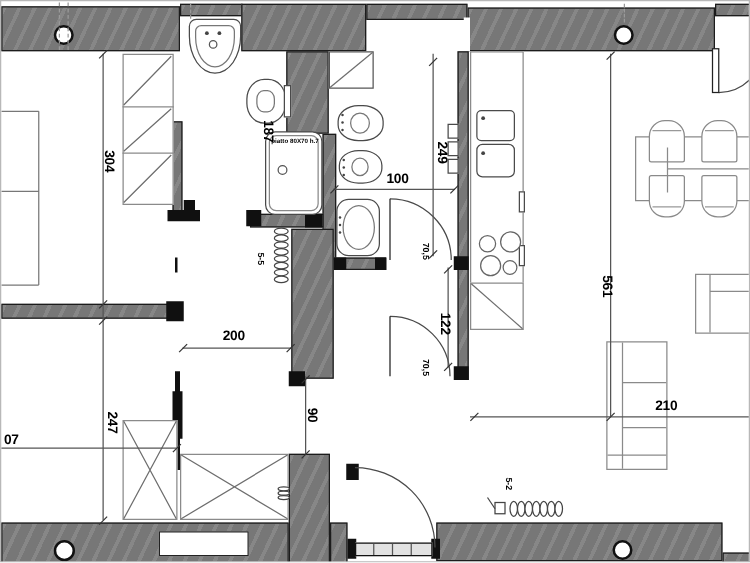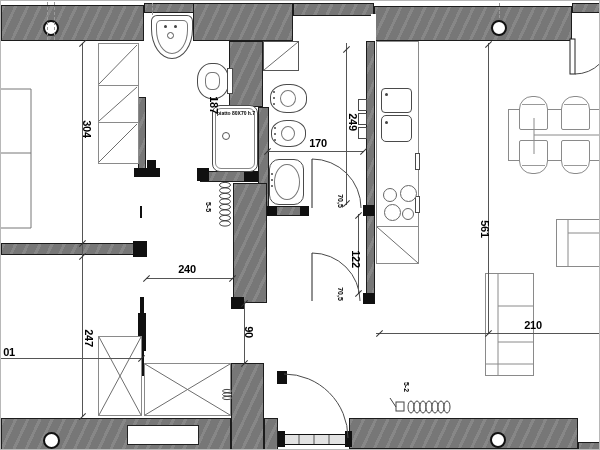--- a/index.html
+++ b/index.html
@@ -234,24 +234,24 @@
   <div class="tick" style="left:487px;top:328px"></div>
   <div class="tick" style="left:378px;top:328px"></div>
   <div class="tick" style="left:140px;top:353px"></div>
   <div class="tick" style="left:266px;top:146px"></div>
   <div class="tick" style="left:362px;top:146px"></div>
   <div class="tick" style="left:345px;top:44px"></div>
   <div class="tick" style="left:345px;top:198px"></div>
 
   <div class="dim v" style="left:86px;top:128px">304</div>
   <div class="dim v" style="left:88px;top:337px">247</div>
-  <div class="dim" style="left:8px;top:351px">01</div>
-  <div class="dim" style="left:186px;top:268px">240</div>
+  <div class="dim" style="left:8px;top:351px">07</div>
+  <div class="dim" style="left:186px;top:268px">200</div>
   <div class="dim v" style="left:213px;top:104px">187</div>
-  <div class="dim" style="left:317px;top:142px">170</div>
+  <div class="dim" style="left:317px;top:142px">100</div>
   <div class="dim v" style="left:352px;top:121px">249</div>
   <div class="dim v" style="left:355px;top:258px">122</div>
   <div class="dim v" style="left:248px;top:331px">90</div>
   <div class="dim v" style="left:484px;top:228px">561</div>
   <div class="dim" style="left:532px;top:324px">210</div>
   <div class="dim v small" style="left:339px;top:200px">70,5</div>
   <div class="dim v small" style="left:339px;top:293px">70,5</div>
   <div class="dim v small" style="left:207px;top:206px">5-5</div>
   <div class="dim v small" style="left:405px;top:386px">5-2</div>
 

